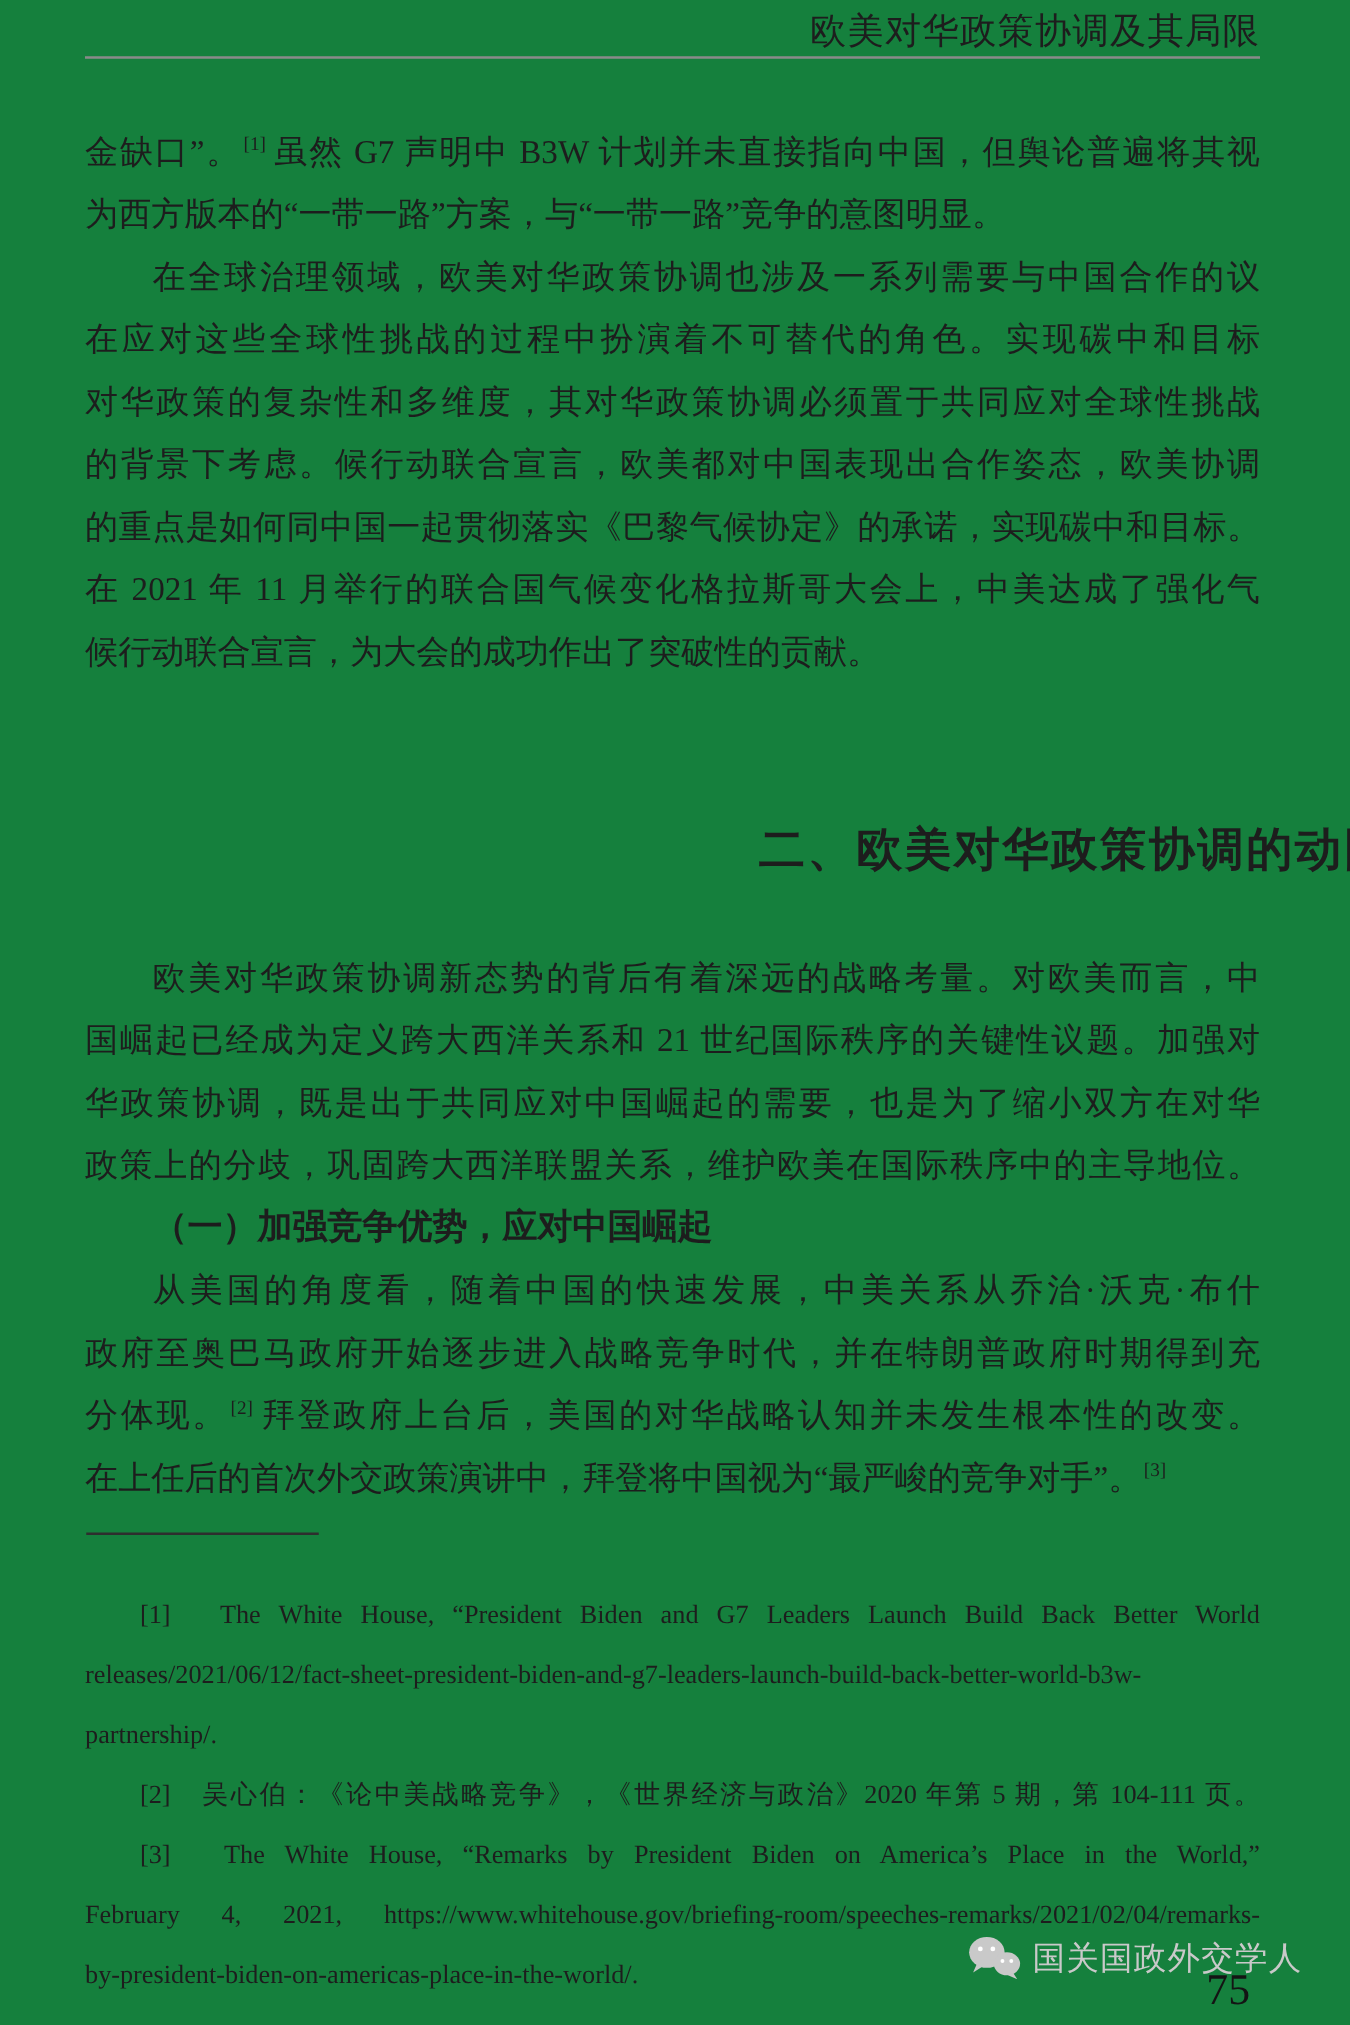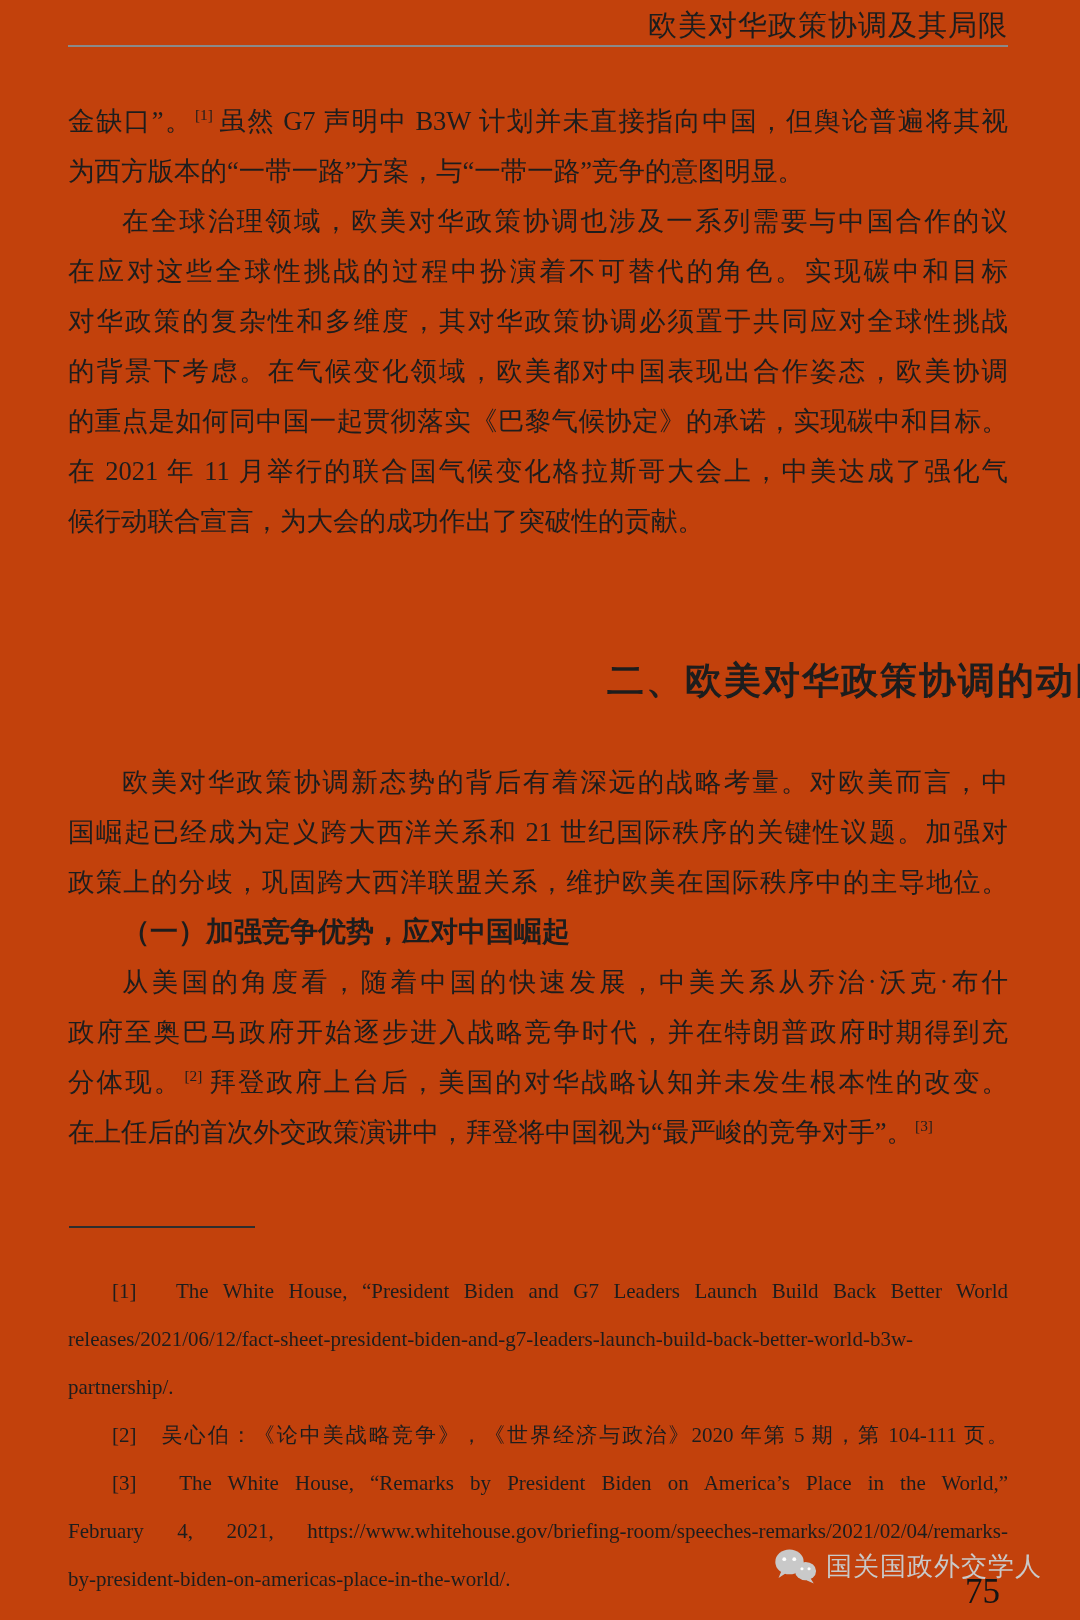--- a/index.html
+++ b/index.html
@@ -1,17 +1,17 @@
 <!DOCTYPE html>
 <html><head>
 <meta charset="utf-8">
 <style>
   html,body{margin:0;padding:0;background:#ffffff;}
   .page{
-    position:relative;width:1080px;height:1620px;background:#c2410c;
+    position:relative;width:1080px;height:1620px;background:#15803d;
     font-family:"Liberation Serif","DejaVu Serif",serif;color:#1d1d1d;overflow:hidden;
   }
   .header-title{
     position:absolute;top:4px;left:68px;right:72px;height:42px;line-height:42px;
     text-align:right;font-size:29px;letter-spacing:1px;
   }
   .header-rule{
     position:absolute;top:45px;left:68px;right:72px;height:0;
     border-top:2px solid #8a8a8a;
   }
@@ -62,31 +62,32 @@
 
   <div class="header-title">欧美对华政策协调及其局限</div>
   <div class="header-rule"></div>
 
   <div class="block" id="body1">
       <div class="tline fill"><span>金缺口”。</span><sup>[1]</sup><span>虽然 G7 声明中 B3W 计划并未直接指向中国，但舆论普遍将其视</span></div>
       <div class="tline"><span>为西方版本的“一带一路”方案，与“一带一路”竞争的意图明显。</span></div>
       <div class="tline indent fill"><span>在全球治理领域，欧美对华政策协调也涉及一系列需要与中国合作的议</span></div>
       <div class="tline fill"><span>在应对这些全球性挑战的过程中扮演着不可替代的角色。实现碳中和目标</span></div>
       <div class="tline fill"><span>对华政策的复杂性和多维度，其对华政策协调必须置于共同应对全球性挑战</span></div>
-      <div class="tline fill"><span>的背景下考虑。在气候变化领域，欧美都对中国表现出合作姿态，欧美协调</span></div>
+      <div class="tline fill"><span>的背景下考虑。候行动联合宣言，欧美都对中国表现出合作姿态，欧美协调</span></div>
       <div class="tline fill"><span>的重点是如何同中国一起贯彻落实《巴黎气候协定》的承诺，实现碳中和目标。</span></div>
       <div class="tline fill"><span>在 2021 年 11 月举行的联合国气候变化格拉斯哥大会上，中美达成了强化气</span></div>
       <div class="tline"><span>候行动联合宣言，为大会的成功作出了突破性的贡献。</span></div>
     </div>
 
   <div class="section-heading">二、欧美对华政策协调的动因</div>
 
   <div class="block" id="body2">
       <div class="tline indent fill"><span>欧美对华政策协调新态势的背后有着深远的战略考量。对欧美而言，中</span></div>
       <div class="tline fill"><span>国崛起已经成为定义跨大西洋关系和 21 世纪国际秩序的关键性议题。加强对</span></div>
+      <div class="tline fill"><span>华政策协调，既是出于共同应对中国崛起的需要，也是为了缩小双方在对华</span></div>
       <div class="tline fill"><span>政策上的分歧，巩固跨大西洋联盟关系，维护欧美在国际秩序中的主导地位。</span></div>
       <div class="tline indent subhead"><span>（一）加强竞争优势，应对中国崛起</span></div>
       <div class="tline indent fill"><span>从美国的角度看，随着中国的快速发展，中美关系从乔治·沃克·布什</span></div>
       <div class="tline fill"><span>政府至奥巴马政府开始逐步进入战略竞争时代，并在特朗普政府时期得到充</span></div>
       <div class="tline fill"><span>分体现。</span><sup>[2]</sup><span>拜登政府上台后，美国的对华战略认知并未发生根本性的改变。</span></div>
       <div class="tline"><span>在上任后的首次外交政策演讲中，拜登将中国视为“最严峻的竞争对手”。</span><sup>[3]</sup></div>
     </div>
 
   <div class="footnote-rule"></div>
 

